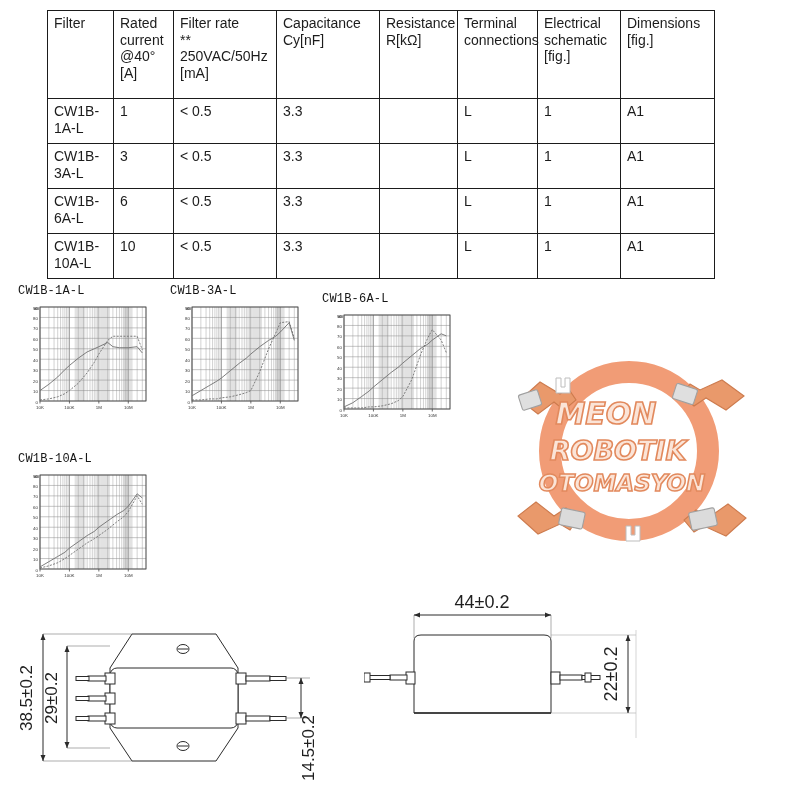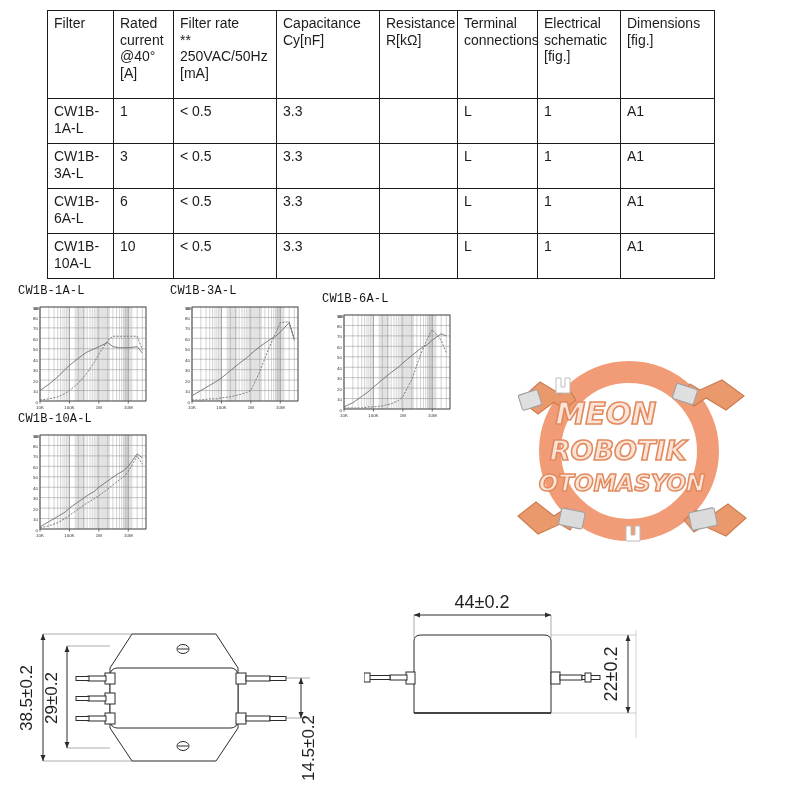--- a/index.html
+++ b/index.html
@@ -379,21 +379,21 @@
       <text x="51.42760538558416" y="108" text-anchor="middle" font-size="4.4" fill="#333" font-family="'Liberation Sans', sans-serif">100K</text>
       <line x1="80.85521077116832" y1="100" x2="80.85521077116832" y2="102.5" stroke="#4a4a4a" stroke-width="0.8"></line>
       <text x="80.85521077116832" y="108" text-anchor="middle" font-size="4.4" fill="#333" font-family="'Liberation Sans', sans-serif">1M</text>
       <line x1="110.28281615675249" y1="100" x2="110.28281615675249" y2="102.5" stroke="#4a4a4a" stroke-width="0.8"></line>
       <text x="110.28281615675249" y="108" text-anchor="middle" font-size="4.4" fill="#333" font-family="'Liberation Sans', sans-serif">10M</text>
       <polyline points="22,97.91111111111111 30.858591921623752,93.73333333333333 39.717183843247504,87.46666666666667 46.86921163367017,82.24444444444444 51.42760538558416,78.06666666666666 60.286197307207914,70.75555555555556 69.14478922883167,63.44444444444444 76.29681701925432,58.22222222222222 80.85521077116832,54.044444444444444 89.71380269279207,46.733333333333334 98.57239461441583,39.42222222222222 105.72442240483849,35.24444444444444 110.28281615675249,31.066666666666677 119.14140807837624,24.799999999999997 124.32335216171751,26.888888888888886" fill="none" stroke="#6f6f6f" stroke-width="0.9" stroke-dasharray="none"></polyline>
       <polyline points="22,98.95555555555555 30.858591921623752,98.95555555555555 39.717183843247504,98.95555555555555 46.86921163367017,97.91111111111111 51.42760538558416,97.91111111111111 60.286197307207914,96.86666666666666 69.14478922883167,94.77777777777777 76.29681701925432,91.64444444444445 80.85521077116832,87.46666666666667 89.71380269279207,70.75555555555556 98.57239461441583,45.6888888888889 105.72442240483849,28.977777777777774 110.28281615675249,20.62222222222222 119.14140807837624,31.066666666666677 124.32335216171751,43.6" fill="none" stroke="#6f6f6f" stroke-width="0.9" stroke-dasharray="2,1.4"></polyline>
     </svg>
 </div>
 
-<div class="chart-block" style="left:18px; top:412px;">
+<div class="chart-block" style="left:18px; top:452px;">
   <div class="chart-title">CW1B-10A-L</div>
   <svg class="chart-svg" id="chart3" width="132" height="118">
       <rect x="56.60954946892543" y="6" width="10.828675628705149" height="94" fill="#e2e2e2"></rect>
       <rect x="82.0732983758543" y="6" width="9.970618779566138" height="94" fill="#e2e2e2"></rect>
       <rect x="105.72442240483849" y="6" width="8.858591921623756" height="94" fill="#e2e2e2"></rect>
       <line x1="22" y1="6" x2="22" y2="100" stroke="#9a9a9a" stroke-width="0.9"></line>
       <line x1="30.858591921623752" y1="6" x2="30.858591921623752" y2="100" stroke="#9a9a9a" stroke-width="0.45"></line>
       <line x1="36.04053600496502" y1="6" x2="36.04053600496502" y2="100" stroke="#9a9a9a" stroke-width="0.45"></line>
       <line x1="39.717183843247504" y1="6" x2="39.717183843247504" y2="100" stroke="#9a9a9a" stroke-width="0.45"></line>
       <line x1="42.56901346396042" y1="6" x2="42.56901346396042" y2="100" stroke="#9a9a9a" stroke-width="0.45"></line>

